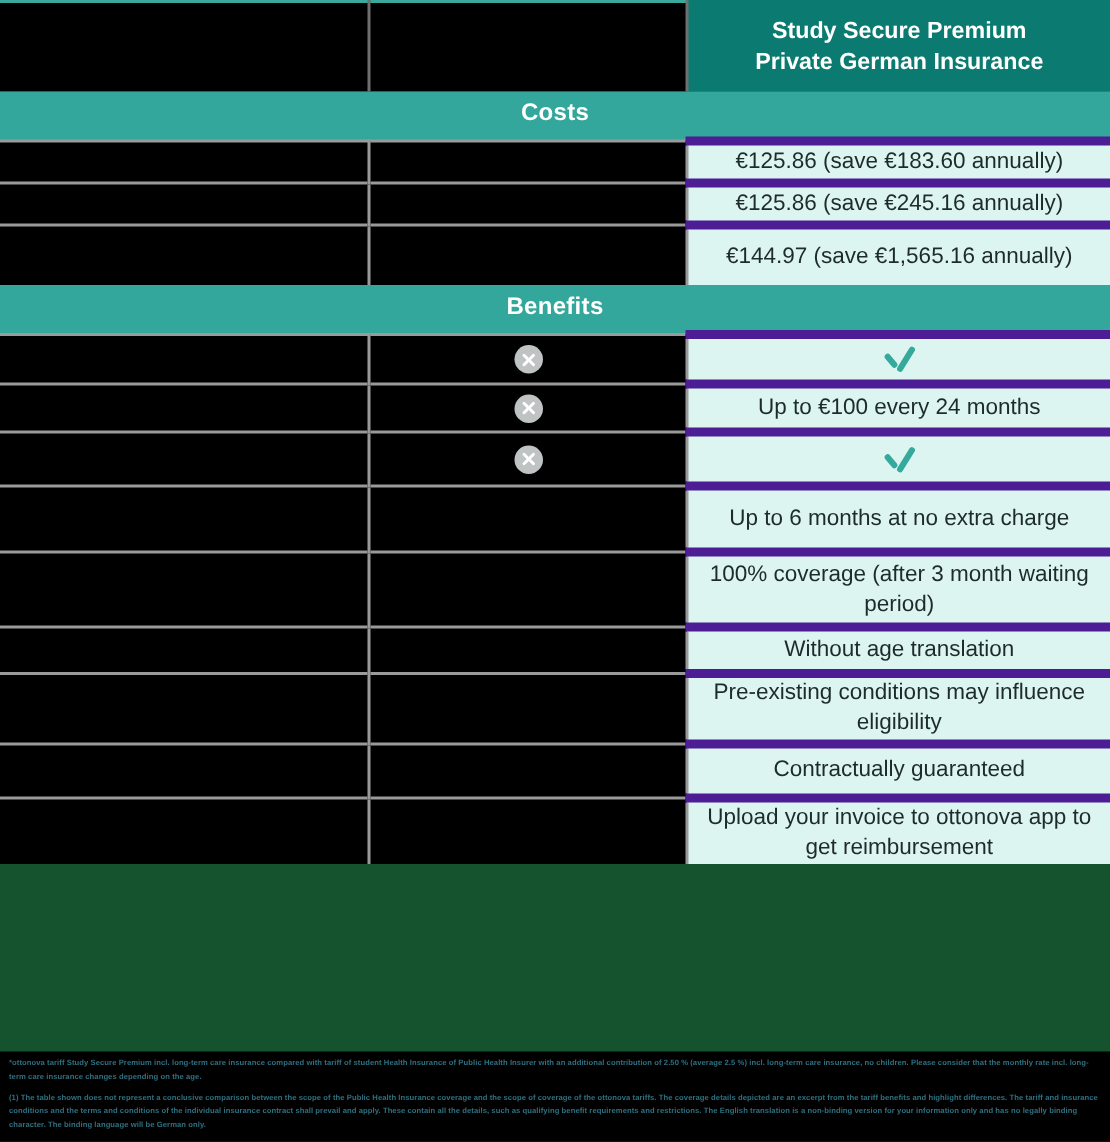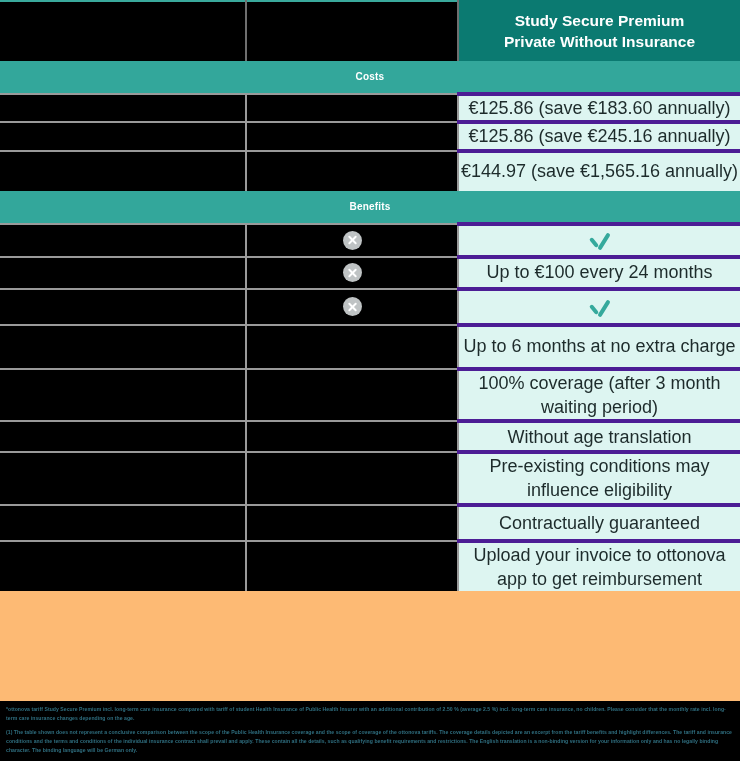--- a/index.html
+++ b/index.html
@@ -2,21 +2,21 @@
 <html><head>
 <meta charset="utf-8">
 <style>
   * { box-sizing: border-box; margin: 0; padding: 0; }
   html, body {
     width: 740px; height: 761px;
     background: #000000;
     font-family: "Liberation Sans", sans-serif;
     overflow: hidden;
   }
-  .page { position: relative; width: 740px; height: 761px; background: #fdba74; }
+  .page { position: relative; width: 740px; height: 761px; background: #14532d; }
 
   .table { width: 740px; border-collapse: collapse; table-layout: fixed; }
   .table col.c1 { width: 246px; }
   .table col.c2 { width: 212px; }
   .table col.c3 { width: 282px; }
 
   .table td { padding: 0; vertical-align: middle; }
 
   
   .hdr-blank {
@@ -35,41 +35,41 @@
     padding: 8px 10px;
     height: 60px;
     border-top: 2px solid #0b7a71;
   }
 
   
   .band {
     background: #33a79b;
     color: #ffffff;
     font-weight: bold;
-    font-size: 10px;
+    font-size: 16px;
     text-align: center;
     height: 33px;
     letter-spacing: .2px;
   }
 
   
   .blk {
     background: #000000;
     border-top: 2px solid #9a9a9a;
     border-right: 2px solid #9a9a9a;
   }
   .blk.mid {
     border-right: 2px solid #9a9a9a;
     text-align: center;
   }
   .val {
     background: #ddf5f1;
-    border-top: 4px solid #4c1d95;
+    border-top: 6px solid #4c1d95;
     color: #1d2b2b;
-    font-size: 18px;
+    font-size: 15px;
     text-align: center;
     padding: 8px 14px;
     line-height: 1.35;
     margin-left: 48px;
   }
 
   
   .x-circle {
     display: inline-block;
     width: 19px; height: 19px;
@@ -140,21 +140,21 @@
         <col class="c1">
         <col class="c2">
         <col class="c3">
       </colgroup>
     <tbody id="tbody">
         <tr style="height: 60px;">
           <td class="hdr-blank"></td>
           <td class="hdr-blank"></td>
           <td class="hdr-plan">
             <div>Study Secure Premium</div>
-            <div>Private Without Insurance</div>
+            <div>Private German Insurance</div>
           </td>
         </tr>
         <tr style="height: 33px;">
           <td class="band" colspan="3">Costs</td>
         </tr>
         <tr style="height: 28px;">
           <td class="blk"></td>
           <td class="blk mid"></td>
           <td class="val"><span>€125.86 (save €183.60 annually)</span></td>
         </tr>

